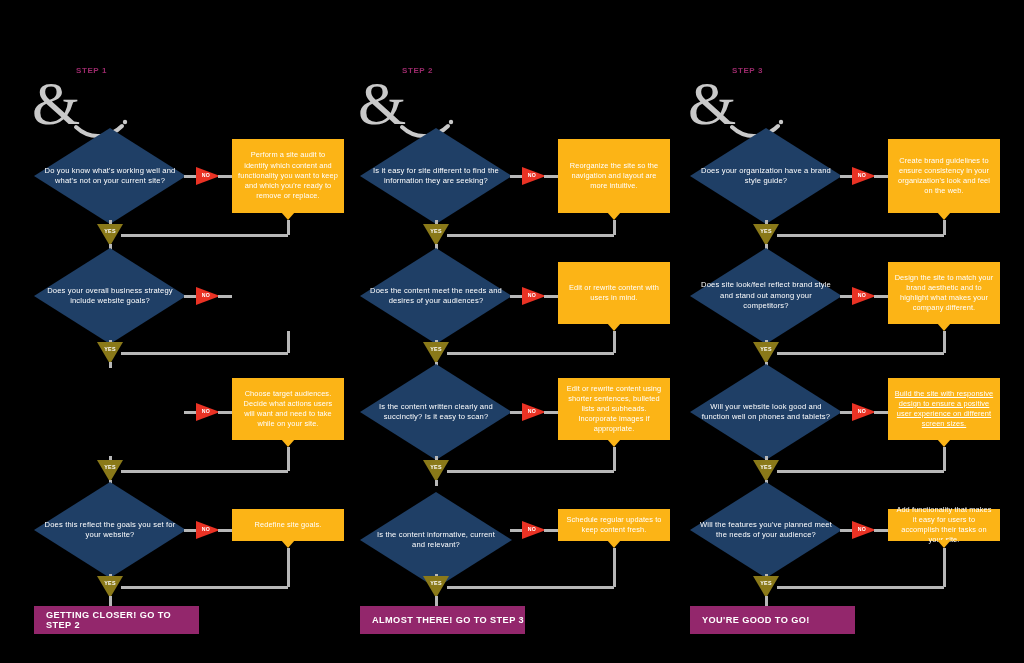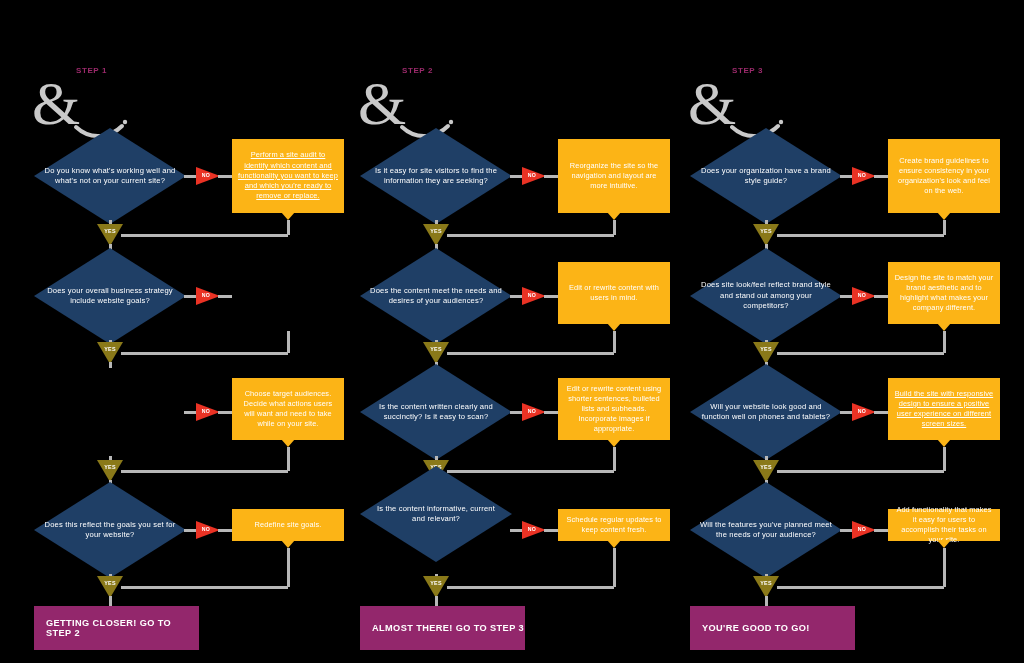--- a/index.html
+++ b/index.html
@@ -104,21 +104,21 @@
     text-align:center;
     font-size:5.4px;font-weight:bold;letter-spacing:.3px;color:#fff;
   }
 
   .conn{position:absolute;background:#b8b8b8;}
   .conn-v{width:3px;}
   .conn-h{height:3px;}
 
   .banner{
     position:absolute;left:30px;
-    width:165px;height:44px;
+    width:165px;height:28px;
     background:#93276c;
     display:flex;align-items:center;
     box-sizing:border-box;
     padding-left:12px;
   }
   .banner span{
     color:#ffffff;font-size:9.2px;font-weight:bold;letter-spacing:.4px;
     font-family:"Liberation Sans", sans-serif;
   }
 </style>
@@ -138,21 +138,21 @@
       <div class="diamond" style="top: 128px;">
         <div class="dshape"></div>
         <div class="dtext">Do you know what's working well and what's not on your current site?</div>
       </div>
       <div class="conn conn-h" style="left: 180px; top: 175px; width: 12px;"></div>
       <div class="no-marker" style="left: 192px; top: 167px;">
         <div class="tri"></div>
         <div class="lbl">NO</div>
       </div>
       <div class="conn conn-h" style="left: 214px; top: 175px; width: 14px;"></div>
-      <div class="advice" style="top: 139px; height: 74px; text-decoration: underline;">
+      <div class="advice" style="top: 139px; height: 74px;">
         <span>Perform a site audit to identify which content and functionality you want to keep and which you're ready to remove or replace.</span>
         <div class="atail"></div>
       </div>
       <div class="conn conn-v" style="left: 104.5px; top: 220px; height: 5px;"></div>
       <div class="yes-marker" style="left: 93px; top: 224px;">
         <div class="tri"></div>
         <div class="lbl">YES</div>
       </div>
       <div class="conn conn-v" style="left: 282.5px; top: 220px; height: 15px;"></div>
       <div class="conn conn-h" style="left: 117px; top: 233.5px; width: 167px;"></div>
@@ -223,21 +223,21 @@
       <div class="step-label">STEP 2</div>
       <div class="amp">
         <svg viewBox="0 0 100 70" width="100" height="70" aria-hidden="true">
           <text x="2" y="52" font-family="Liberation Serif, serif" font-size="62" fill="#c9c9c9">&amp;</text>
           <path d="M46 55 C 62 70, 82 64, 92 54" stroke="#c9c9c9" stroke-width="4" fill="none" stroke-linecap="round"></path>
           <circle cx="95" cy="50" r="2.2" fill="#c9c9c9"></circle>
         </svg>
       </div>
       <div class="diamond" style="top: 128px;">
         <div class="dshape"></div>
-        <div class="dtext">Is it easy for site visitors to find the information they are seeking?</div>
+        <div class="dtext">Is it easy for site different to find the information they are seeking?</div>
       </div>
       <div class="conn conn-h" style="left: 180px; top: 175px; width: 12px;"></div>
       <div class="no-marker" style="left: 192px; top: 167px;">
         <div class="tri"></div>
         <div class="lbl">NO</div>
       </div>
       <div class="conn conn-h" style="left: 214px; top: 175px; width: 14px;"></div>
       <div class="advice" style="top: 139px; height: 74px;">
         <span>Reorganize the site so the navigation and layout are more intuitive.</span>
         <div class="atail"></div>
@@ -287,21 +287,21 @@
         <div class="atail"></div>
       </div>
       <div class="conn conn-v" style="left: 104.5px; top: 456px; height: 5px;"></div>
       <div class="yes-marker" style="left: 93px; top: 460px;">
         <div class="tri"></div>
         <div class="lbl">YES</div>
       </div>
       <div class="conn conn-v" style="left: 282.5px; top: 447px; height: 24px;"></div>
       <div class="conn conn-h" style="left: 117px; top: 469.5px; width: 167px;"></div>
       <div class="conn conn-v" style="left: 104.5px; top: 480px; height: 6px;"></div>
-      <div class="diamond" style="top: 466px;">
+      <div class="diamond" style="top: 492px;">
         <div class="dshape"></div>
         <div class="dtext">Is the content informative, current and relevant?</div>
       </div>
       <div class="conn conn-h" style="left: 180px; top: 529px; width: 12px;"></div>
       <div class="no-marker" style="left: 192px; top: 521px;">
         <div class="tri"></div>
         <div class="lbl">NO</div>
       </div>
       <div class="conn conn-h" style="left: 214px; top: 529px; width: 14px;"></div>
       <div class="advice" style="top: 509px; height: 32px;">

